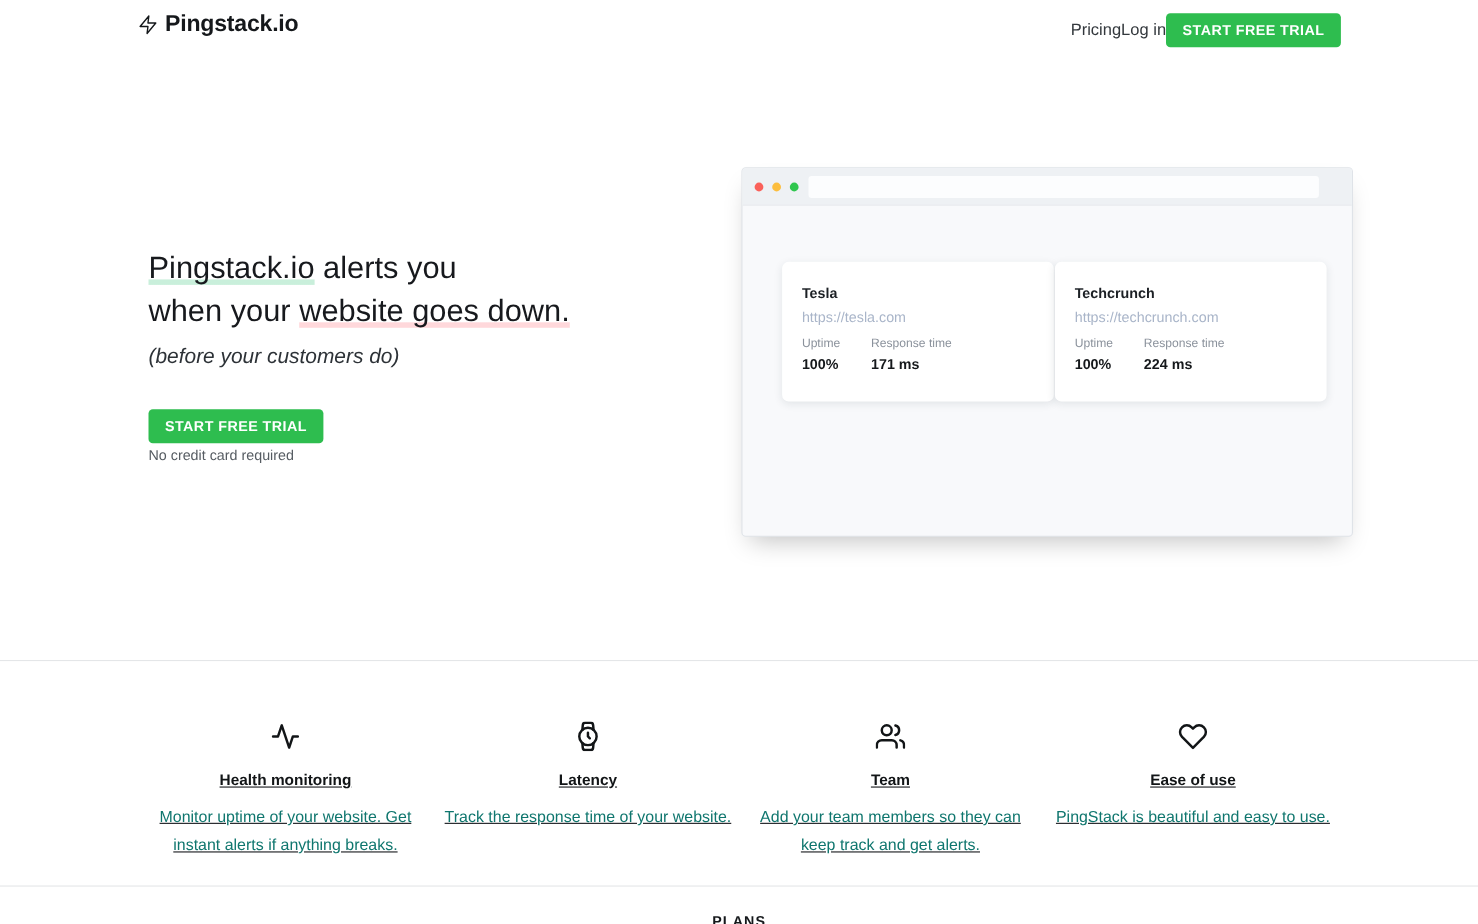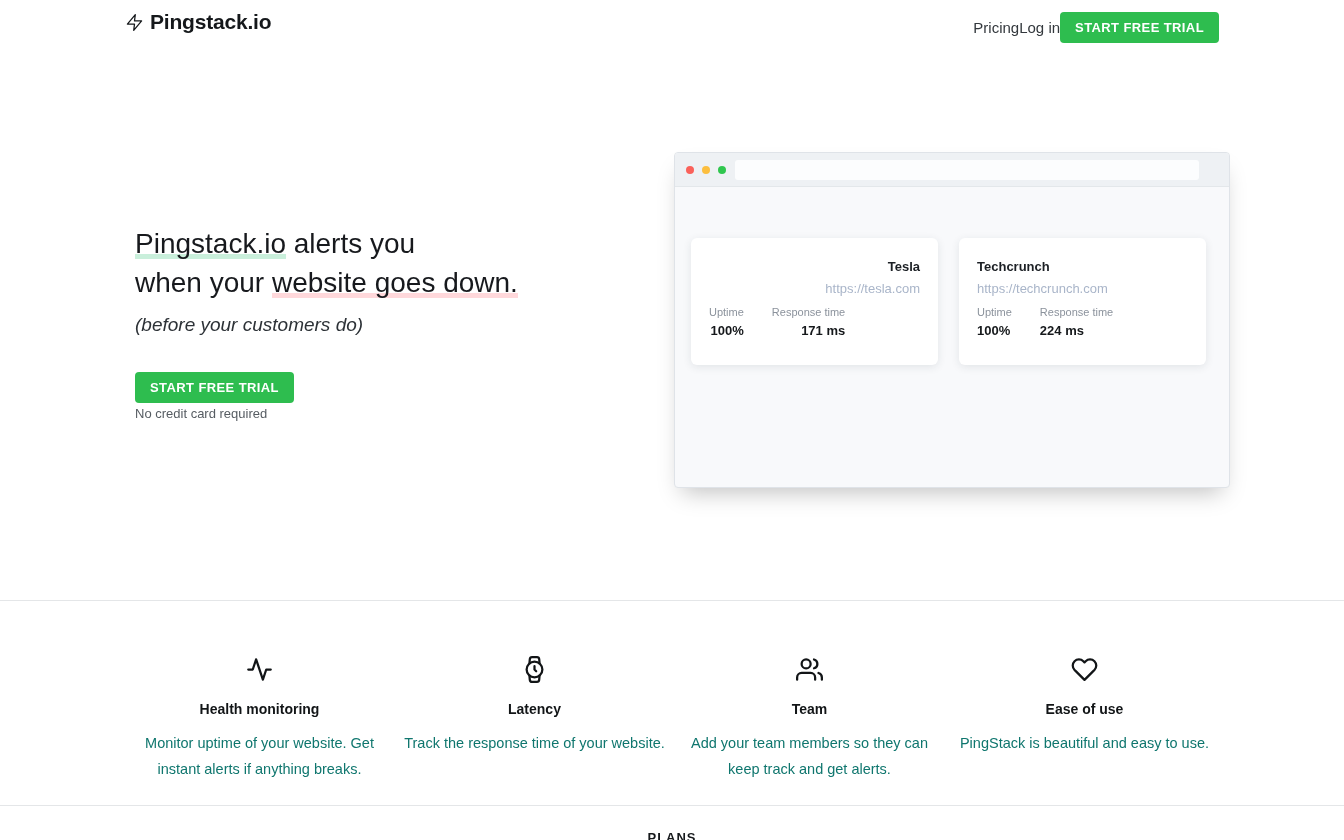--- a/index.html
+++ b/index.html
@@ -59,33 +59,34 @@
   .dot-green { background:#2fc64e; }
   .urlbar {
     position:absolute; left:60px; right:30px; top:7px; height:20px;
     background:#fcfdfe; border-radius:3px;
   }
   .monitor-card {
     position:absolute; top:85px; width:247px; height:127px;
     background:#fff; border-radius:6px; box-shadow:0 2px 8px rgba(31,45,61,0.10);
     padding:21px 18px;
   }
-  .card-1 { left:16px;text-align:right; }
+  .card-1 { left:36px; }
   .card-2 { left:284px; }
   .site-name { font-size:13px; font-weight:bold; color:#1c2025; }
   .site-url { font-size:13px; color:#a9b5c9; margin-top:7px; }
   .stats { display:flex; gap:28px; margin-top:10px; }
   .stat-label { font-size:11px; color:#8b929c; }
   .stat-value { font-size:13px; font-weight:bold; color:#15181b; margin-top:5px; }
 
   
   .divider-top { position:absolute; top:600px; left:0; width:100%; border-top:1px solid #e4e6e8; }
   .features {
     position:absolute; top:656px; left:122px; width:1100px;
     display:flex;
+    text-decoration:underline;
   }
   .feature { flex:1; text-align:center; padding:0 6px; }
   .feature-icon { height:32px; color:#121517; }
   .feature-icon svg { display:block; margin:0 auto; }
   .feature-title { margin-top:13px; font-size:14px; font-weight:bold; color:#121517; }
   .feature-desc { margin-top:13px; font-size:14.5px; line-height:26px; color:#0f766e; max-width:268px; margin-left:auto; margin-right:auto; }
 
   
   .divider-bottom { position:absolute; top:805px; left:0; width:100%; border-top:1px solid #e4e6e8; }
   .plans-label {

